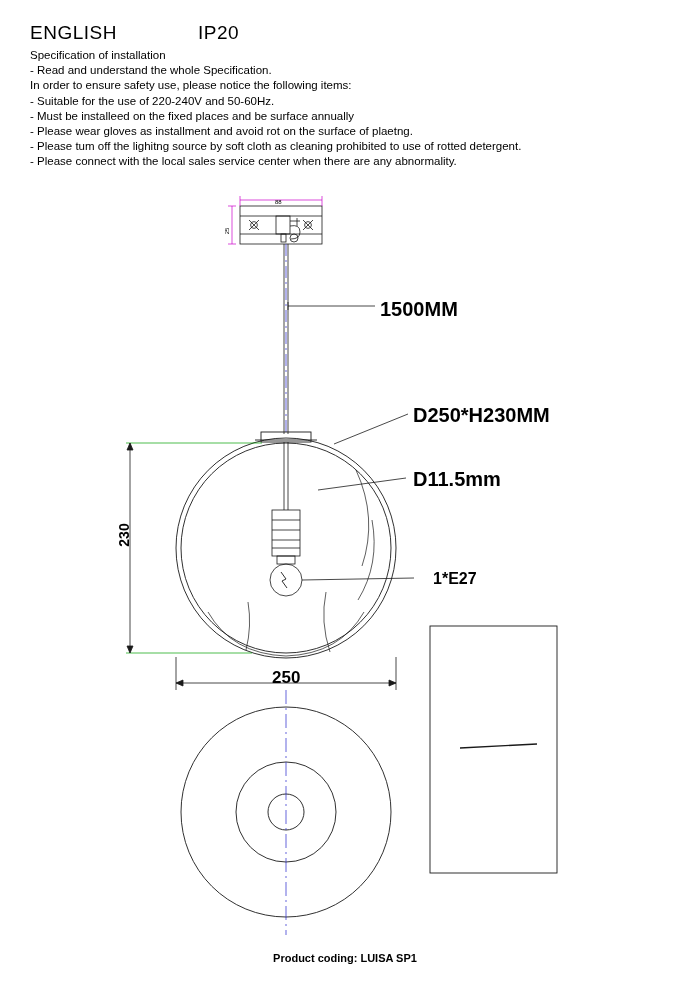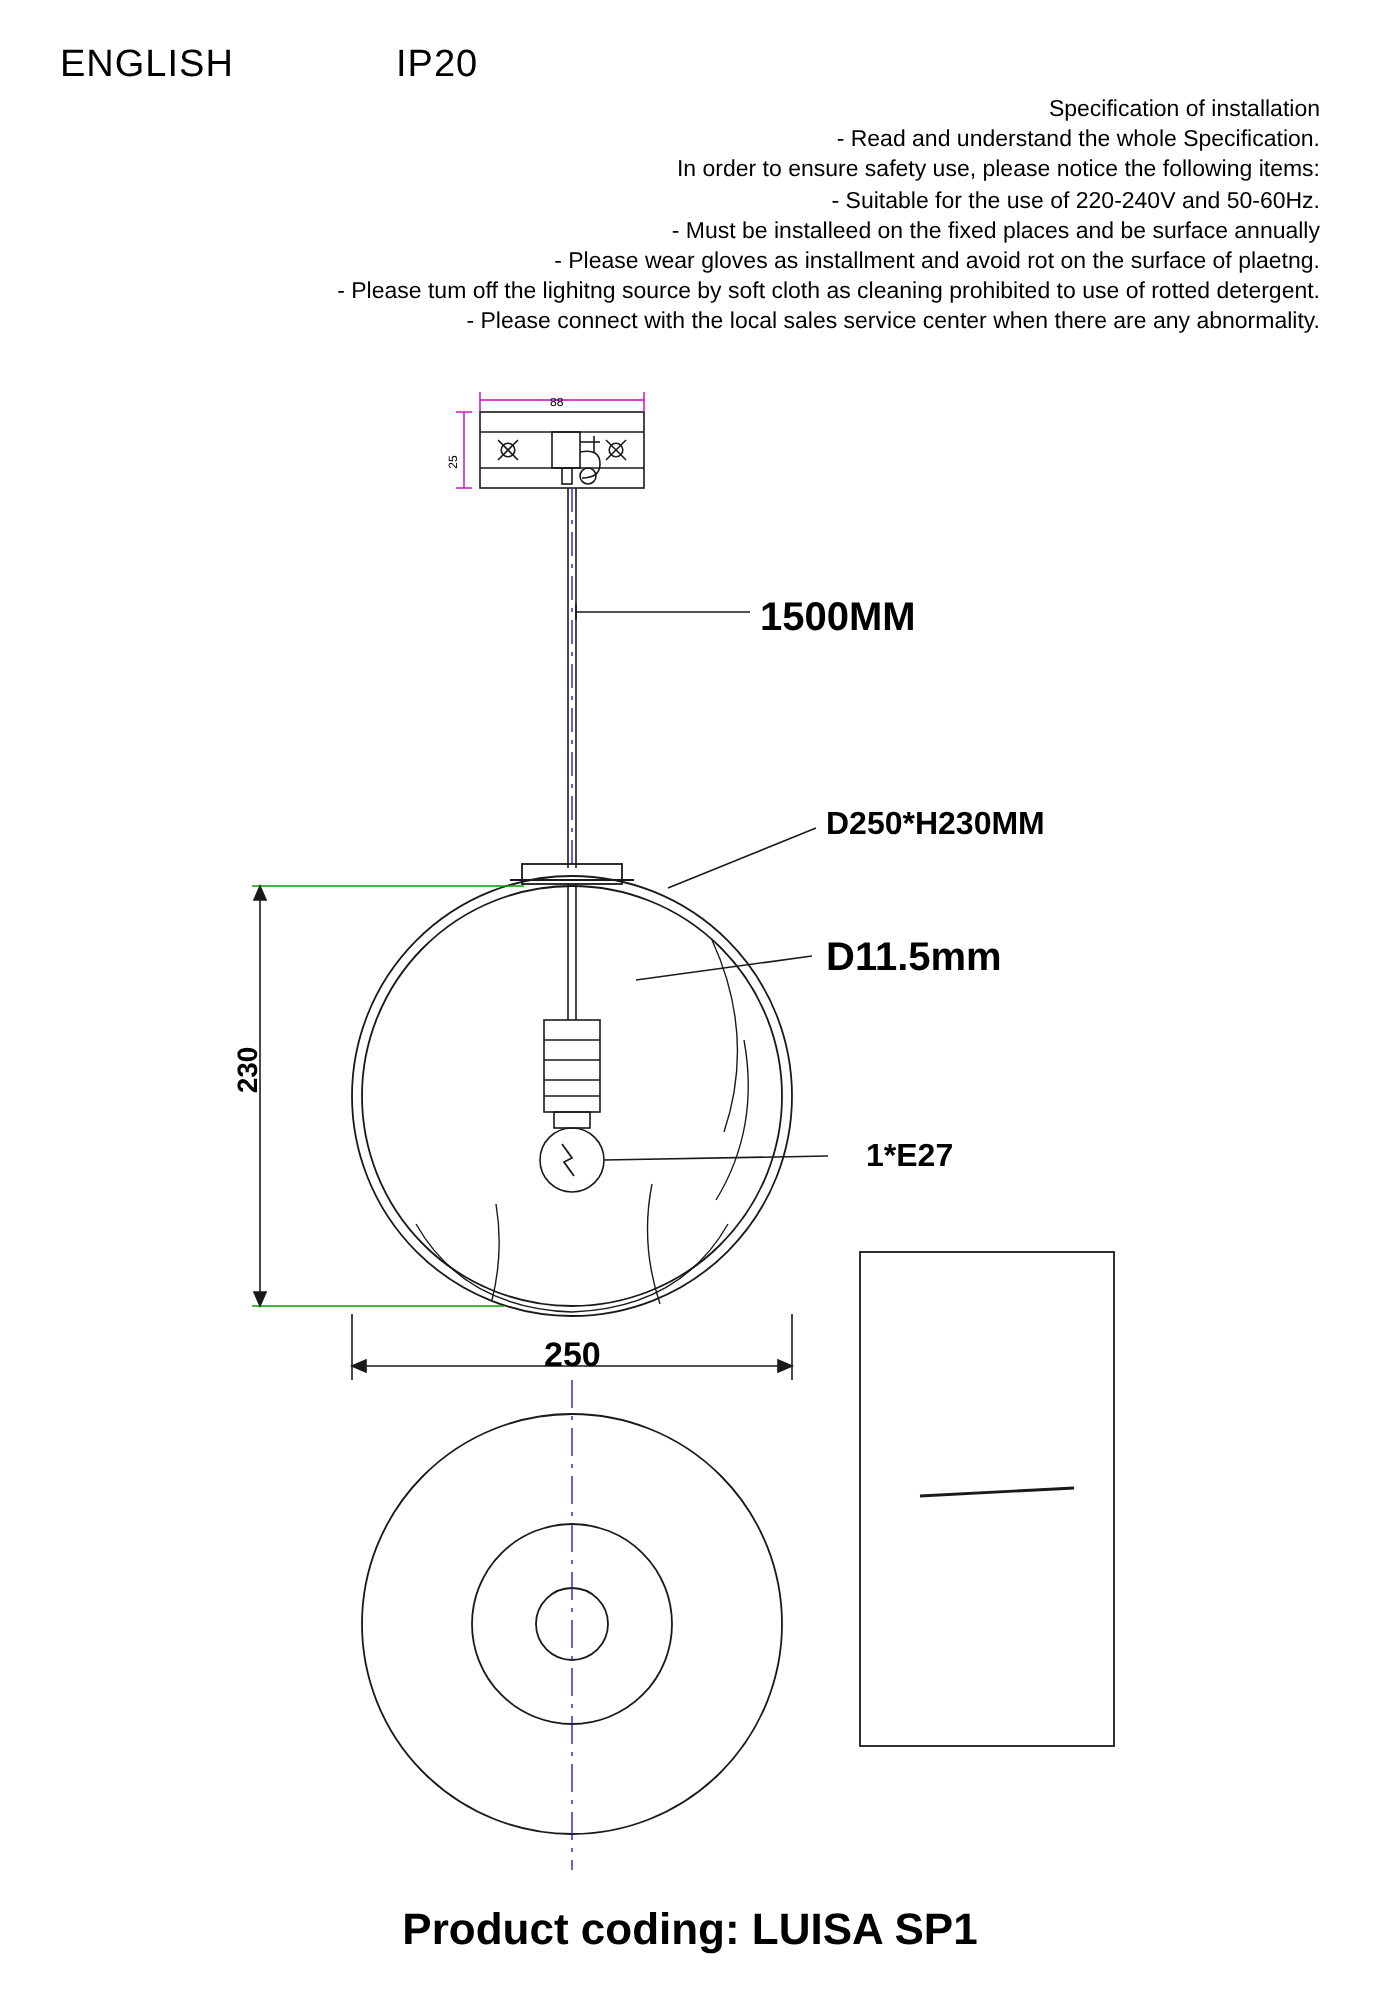--- a/index.html
+++ b/index.html
@@ -46,41 +46,40 @@
   .spec-block {
     position: absolute;
     top: 48px;
     left: 30px;
     width: 630px;
     font-size: 11.5px;
     line-height: 15.2px;
   }
   .spec-block div {
     white-space: nowrap;
-    text-align: right;
   }
   
   .canvas {
     position: absolute;
     top: 0;
     left: 0;
     width: 690px;
     height: 1000px;
     pointer-events: none;
   }
   
   .lbl {
     position: absolute;
     font-family: "Liberation Sans", sans-serif;
     font-size: 15px;
     font-weight: bold;
     white-space: nowrap;
   }
   .lbl-1500 { left: 380px; top: 298px; font-size: 20px; }
-  .lbl-d250 { left: 413px; top: 404px; font-size: 16px; }
+  .lbl-d250 { left: 413px; top: 404px; font-size: 20px; }
   .lbl-d115 { left: 413px; top: 468px; font-size: 20px; }
   .lbl-e27  { left: 421px; top: 570px; font-size: 16px; margin-left: 12px; }
   .lbl-250  { left: 272px; top: 668px; font-size: 17px; }
   .lbl-230  {
     left: 112px; top: 527px; font-size: 14px;
     transform: rotate(-90deg);
     transform-origin: center center;
   }
   .lbl-sm {
     position: absolute;
@@ -91,21 +90,21 @@
   }
   .lbl-top-w { left: 275px; top: 199px; }
   .lbl-top-h { left: 224px; top: 228px; transform: rotate(-90deg); transform-origin: center center;}
   
   .footer {
     position: absolute;
     left: 0;
     top: 952px;
     width: 690px;
     text-align: center;
-    font-size: 22px;
+    font-size: 11px;
     font-weight: bold;
     font-family: "Liberation Sans", sans-serif;
   }
 </style>
 </head>
 <body>
 
 <div class="page">
 
   <div class="hdr-row">

